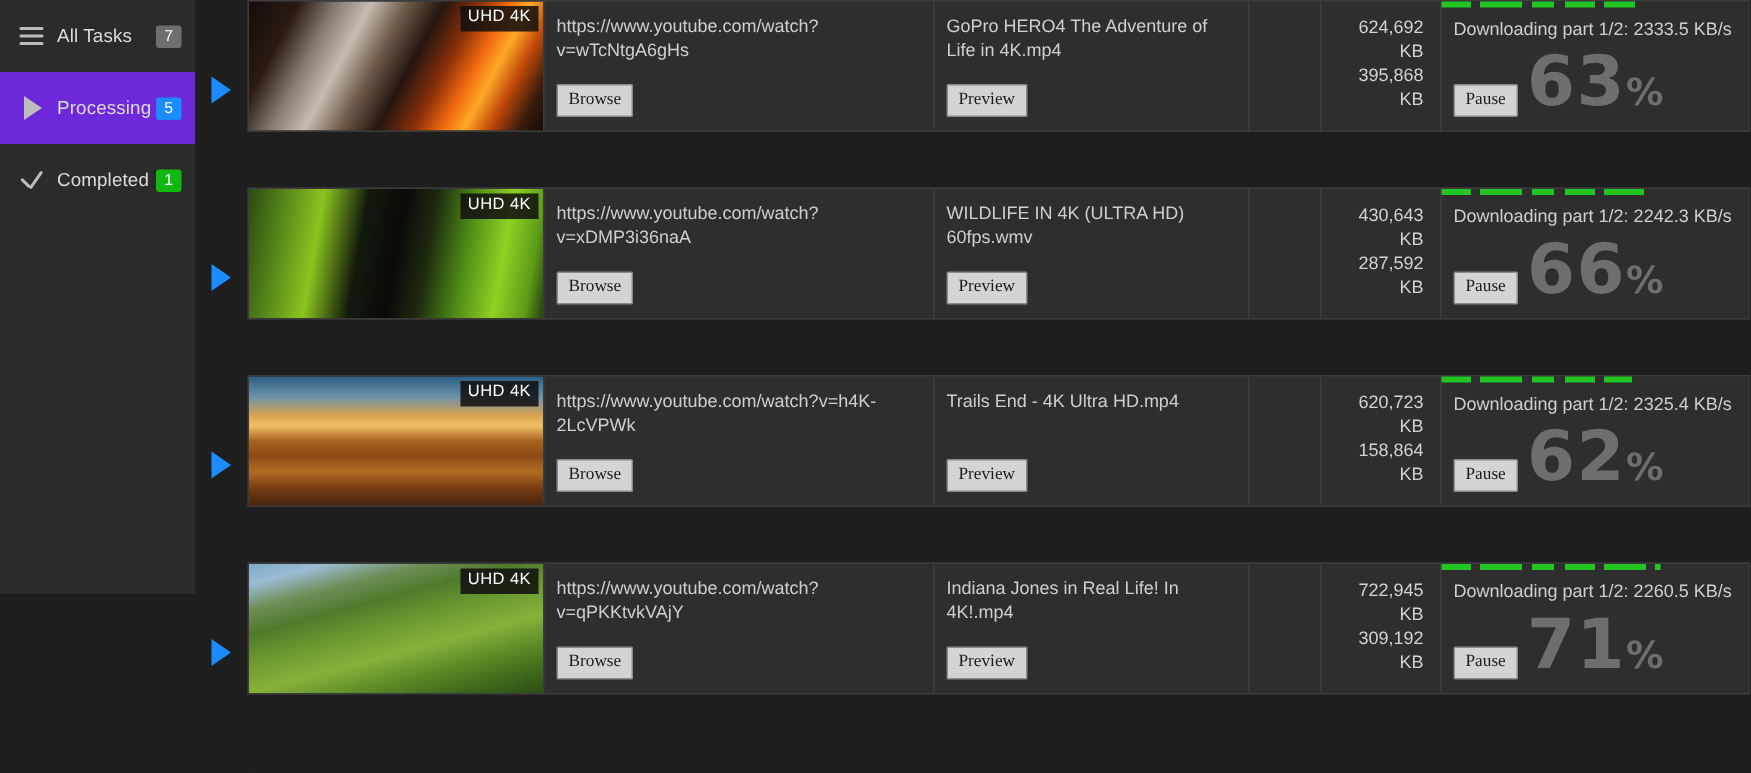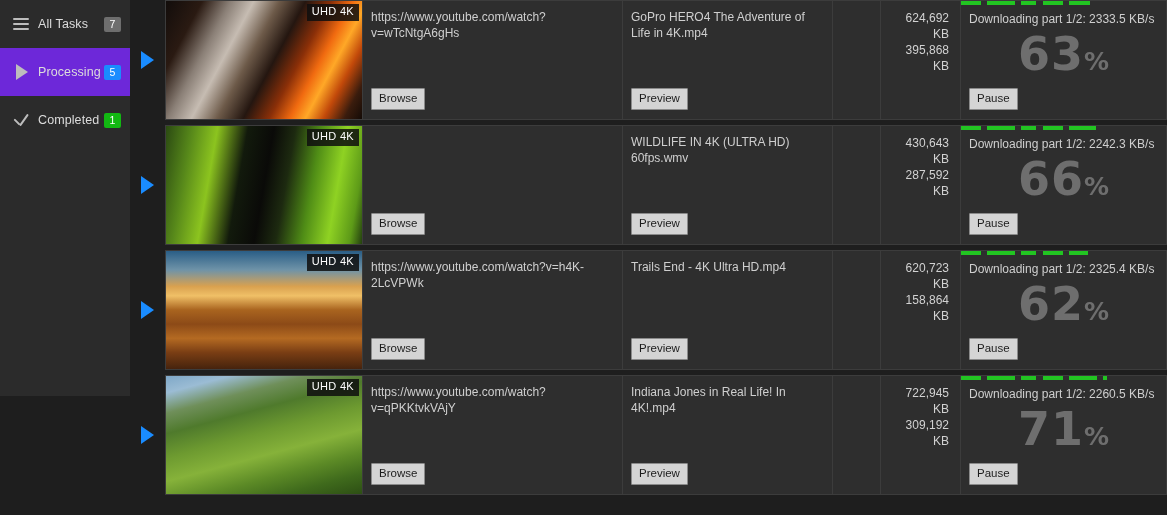--- a/index.html
+++ b/index.html
@@ -101,21 +101,21 @@
     border-top: 9px solid transparent;
     border-bottom: 9px solid transparent;
   }
 
   .row-body {
     flex: 1 1 auto;
     display: flex;
     align-items: stretch;
     background: #2e2e2e;
     border: 1px solid #3c3c3c;
-    height: 120px;
+    height: 88px;
   }
 
   
   .cell-thumb {
     width: 197px; flex: 0 0 197px;
     position: relative;
     overflow: hidden;
     border-right: 1px solid #3c3c3c;
   }
   .thumb-img { position: absolute; inset: 0; }
@@ -151,21 +151,21 @@
   }
   .txt-size { color: #d2d2d2; font-size: 12px; line-height: 16px; }
 
   .btn {
     position: absolute;
     left: 8px; bottom: 9px;
     background: #d4d4d4;
     border: 1px solid #8a8a8a;
     color: #1c1c1c;
     font-size: 11.5px;
-    font-family: Liberation Sans, sans-serif;
+    font-family: Liberation Serif, serif;
     padding: 3px 7px 4px 7px;
     line-height: 1.1;
     cursor: default;
     border-radius: 1px;
   }
 
   
   .prog-bar {
     position: absolute;
     top: 0px; left: 0; right: 0;
@@ -293,20 +293,21 @@
     </div>
 
     <div class="row-body">
 
       <div class="cell-thumb">
         <div class="thumb-img" style="background: linear-gradient(100deg, rgb(43, 74, 18) 0%, rgb(86, 135, 26) 12%, rgb(140, 196, 31) 24%, rgb(18, 26, 12) 38%, rgb(10, 10, 8) 50%, rgb(29, 42, 16) 60%, rgb(79, 140, 22) 72%, rgb(143, 210, 35) 84%, rgb(93, 154, 24) 94%, rgb(36, 64, 15) 100%);"></div>
         <div class="uhd-badge">UHD 4K</div>
       </div>
 
       <div class="cell cell-url">
+        <div class="txt">https://www.youtube.com/watch?v=xDMP3i36naA</div>
         <button class="btn">Browse</button>
       </div>
 
       <div class="cell cell-name">
         <div class="txt">WILDLIFE IN 4K (ULTRA HD) 60fps.wmv</div>
         <button class="btn">Preview</button>
       </div>
 
       <div class="cell cell-gap"></div>
 

